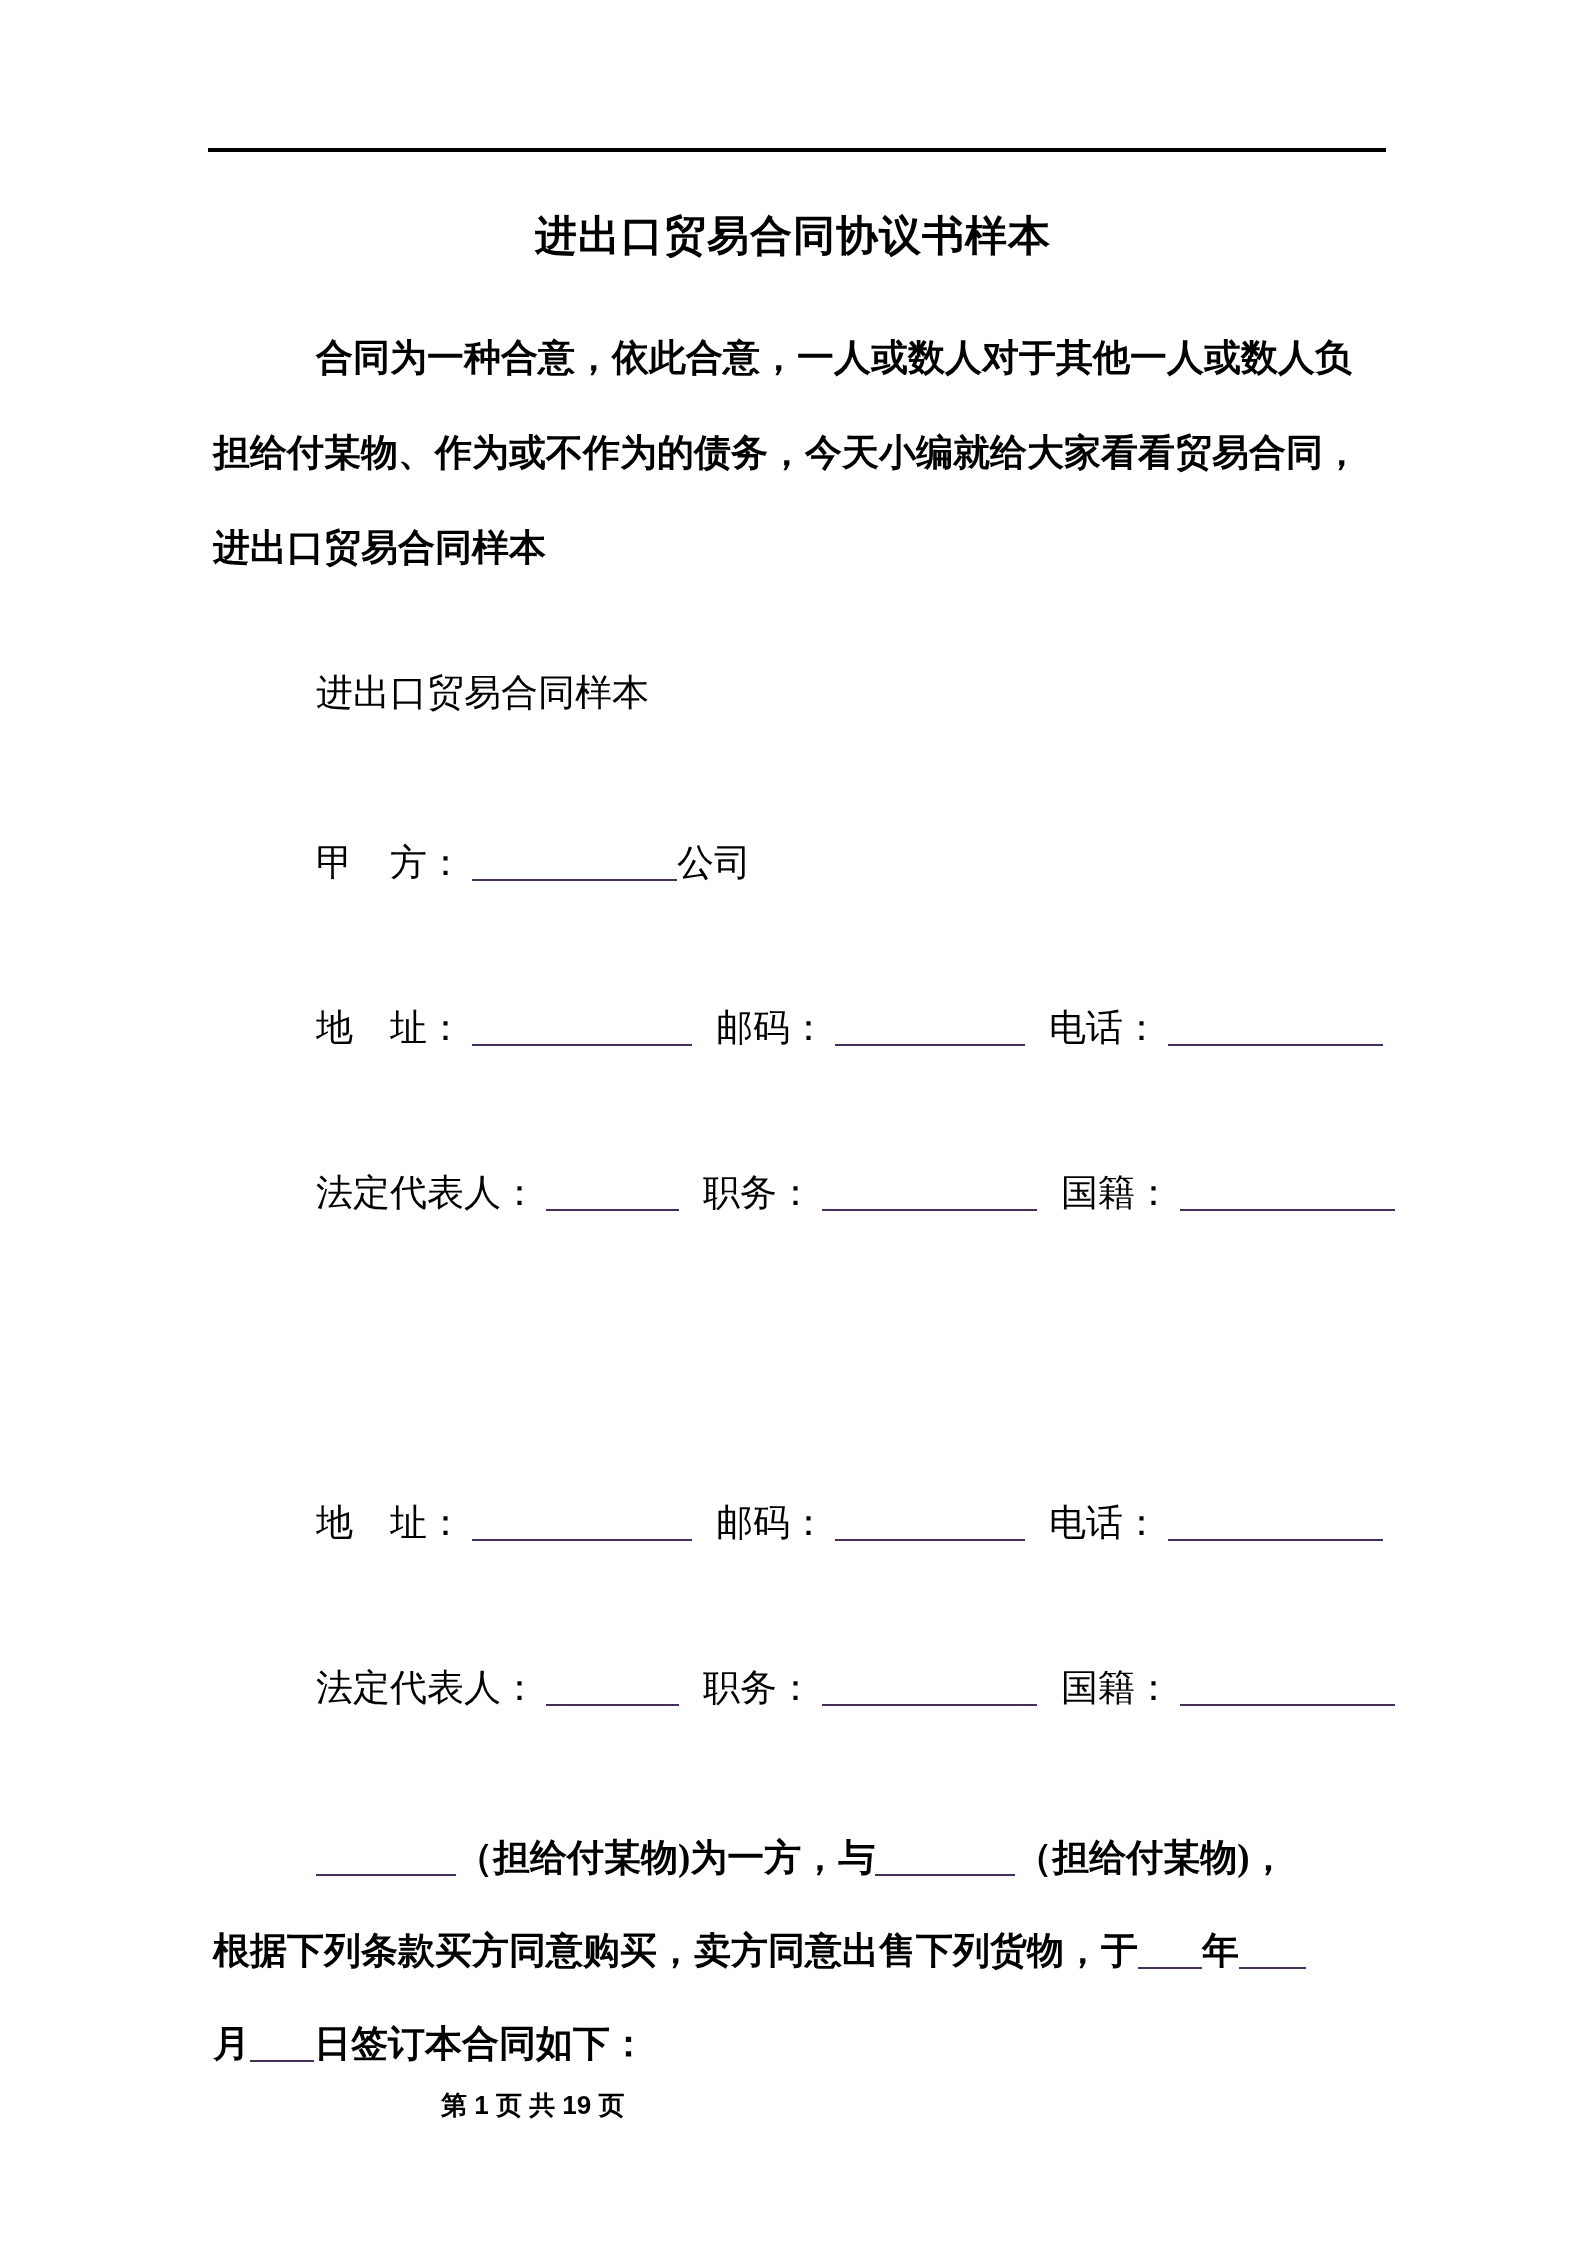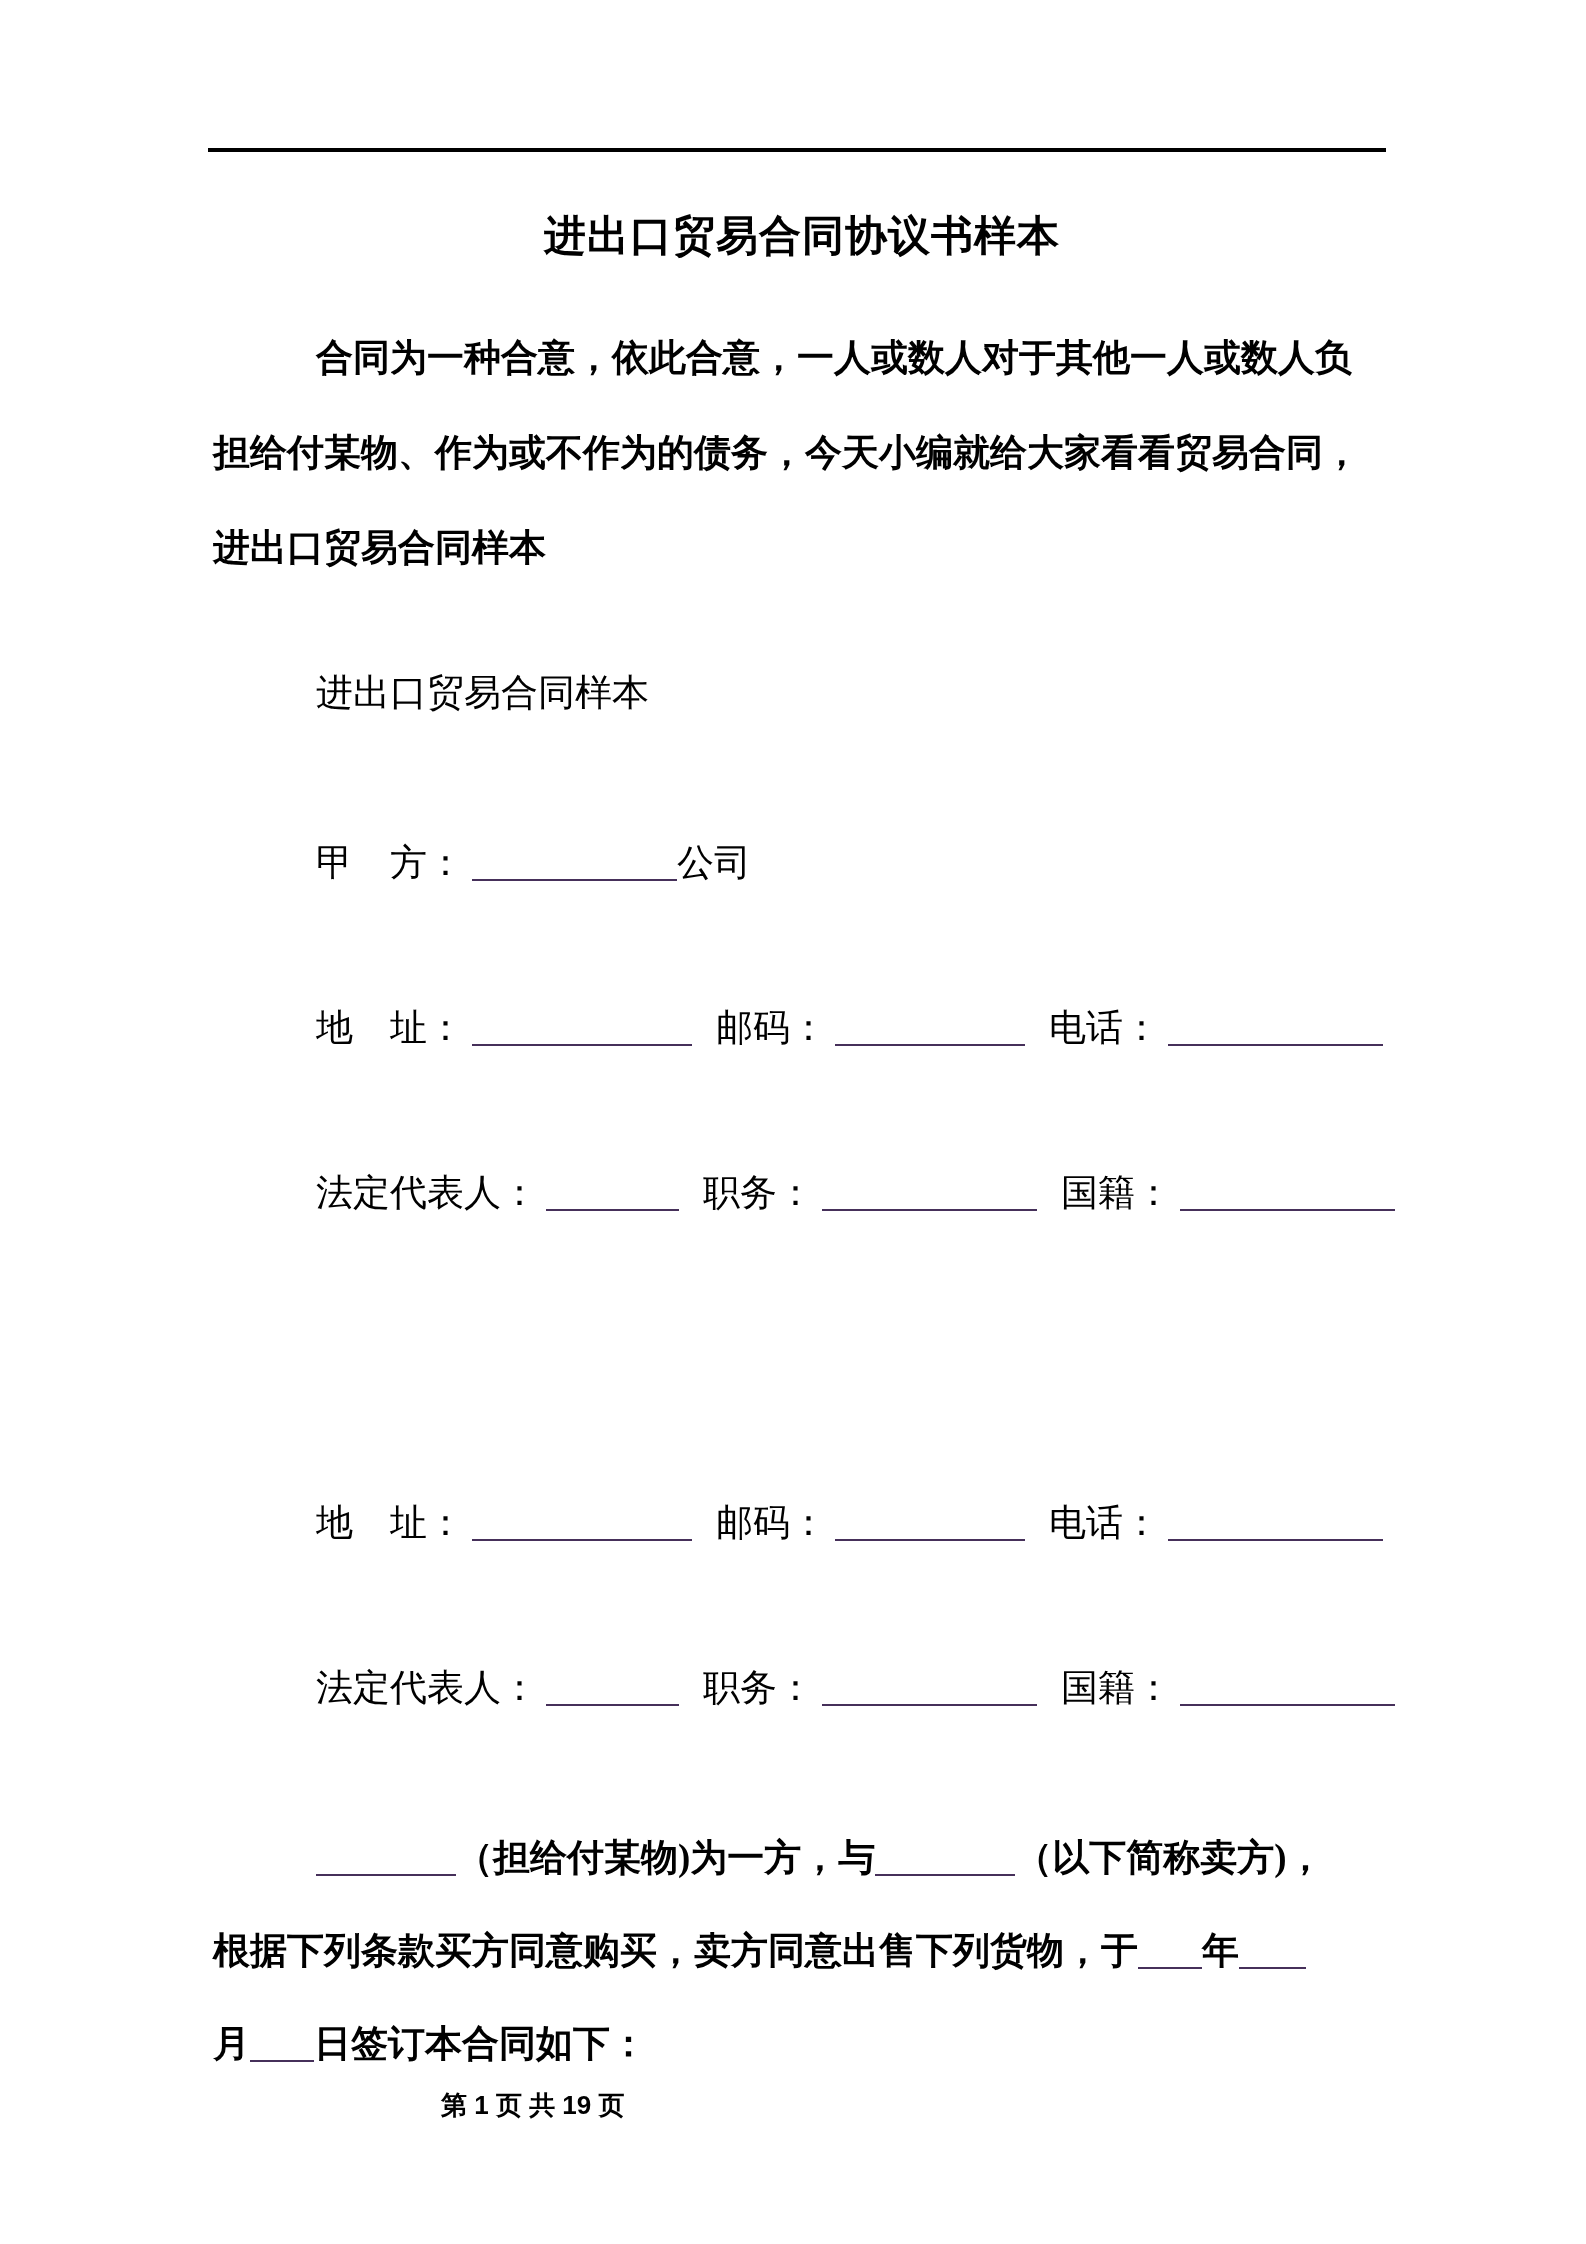--- a/index.html
+++ b/index.html
@@ -8,21 +8,21 @@
     width:1586px; height:2244px;
     font-family:"Liberation Serif","DejaVu Serif",serif;
     color:#000000;
   }
   .page { position:relative; width:1586px; height:2244px; background:#ffffff; overflow:hidden; }
 
   .abs { position:absolute; }
   .rule { position:absolute; top:148px; left:208px; width:1178px; height:4px; background:#000000; }
 
   .title {
-    top:208px; left:222px; width:1160px;
+    top:208px; left:213px; width:1160px;
     font-size:42px; font-weight:bold; text-align:center;
     white-space:nowrap; letter-spacing:1px;
   }
 
   .line  { left:213px; width:1200px; font-size:37px; line-height:50px; white-space:nowrap;font-weight:bold; }
   .row   { left:316px; font-size:37px; line-height:50px; white-space:nowrap; }
   .indent { text-indent:103px; }
 
   .blank {
     display:inline-block;
@@ -61,21 +61,21 @@
 
   <div class="abs row" style="top:1003px"><span>地　址：</span><span class="blank w220 bl"></span><span class="ml">邮码：</span><span class="blank w190 bl"></span><span class="ml">电话：</span><span class="blank w215 bl"></span></div>
 
   <div class="abs row" style="top:1168px"><span>法定代表人：</span><span class="blank w133 bl"></span><span class="ml">职务：</span><span class="blank w215 bl"></span><span class="ml">国籍：</span><span class="blank w215 bl"></span></div>
 
 
   <div class="abs row" style="top:1498px"><span>地　址：</span><span class="blank w220 bl"></span><span class="ml">邮码：</span><span class="blank w190 bl"></span><span class="ml">电话：</span><span class="blank w215 bl"></span></div>
 
   <div class="abs row" style="top:1663px"><span>法定代表人：</span><span class="blank w133 bl"></span><span class="ml">职务：</span><span class="blank w215 bl"></span><span class="ml">国籍：</span><span class="blank w215 bl"></span></div>
 
-  <div class="abs line" style="top:1833px; text-indent:103px"><span class="blank w140"></span><span>（担给付某物)为一方，与</span><span class="blank w140"></span><span>（以下简称卖方)，</span></div>
+  <div class="abs line" style="top:1833px; text-indent:103px"><span class="blank w140"></span><span>（担给付某物)为一方，与</span><span class="blank w140"></span><span>（担给付某物)，</span></div>
 
   <div class="abs line" style="top:1926px"><span>根据下列条款买方同意购买，卖方同意出售下列货物，于</span><span class="blank w64"></span><span>年</span><span class="blank w67"></span></div>
 
   <div class="abs line" style="top:2019px"><span>月</span><span class="blank w64"></span><span>日签订本合同如下：</span></div>
 
   <div class="abs footer">第 1 页 共 19 页</div>
 
 </div>
 
 </body></html>

